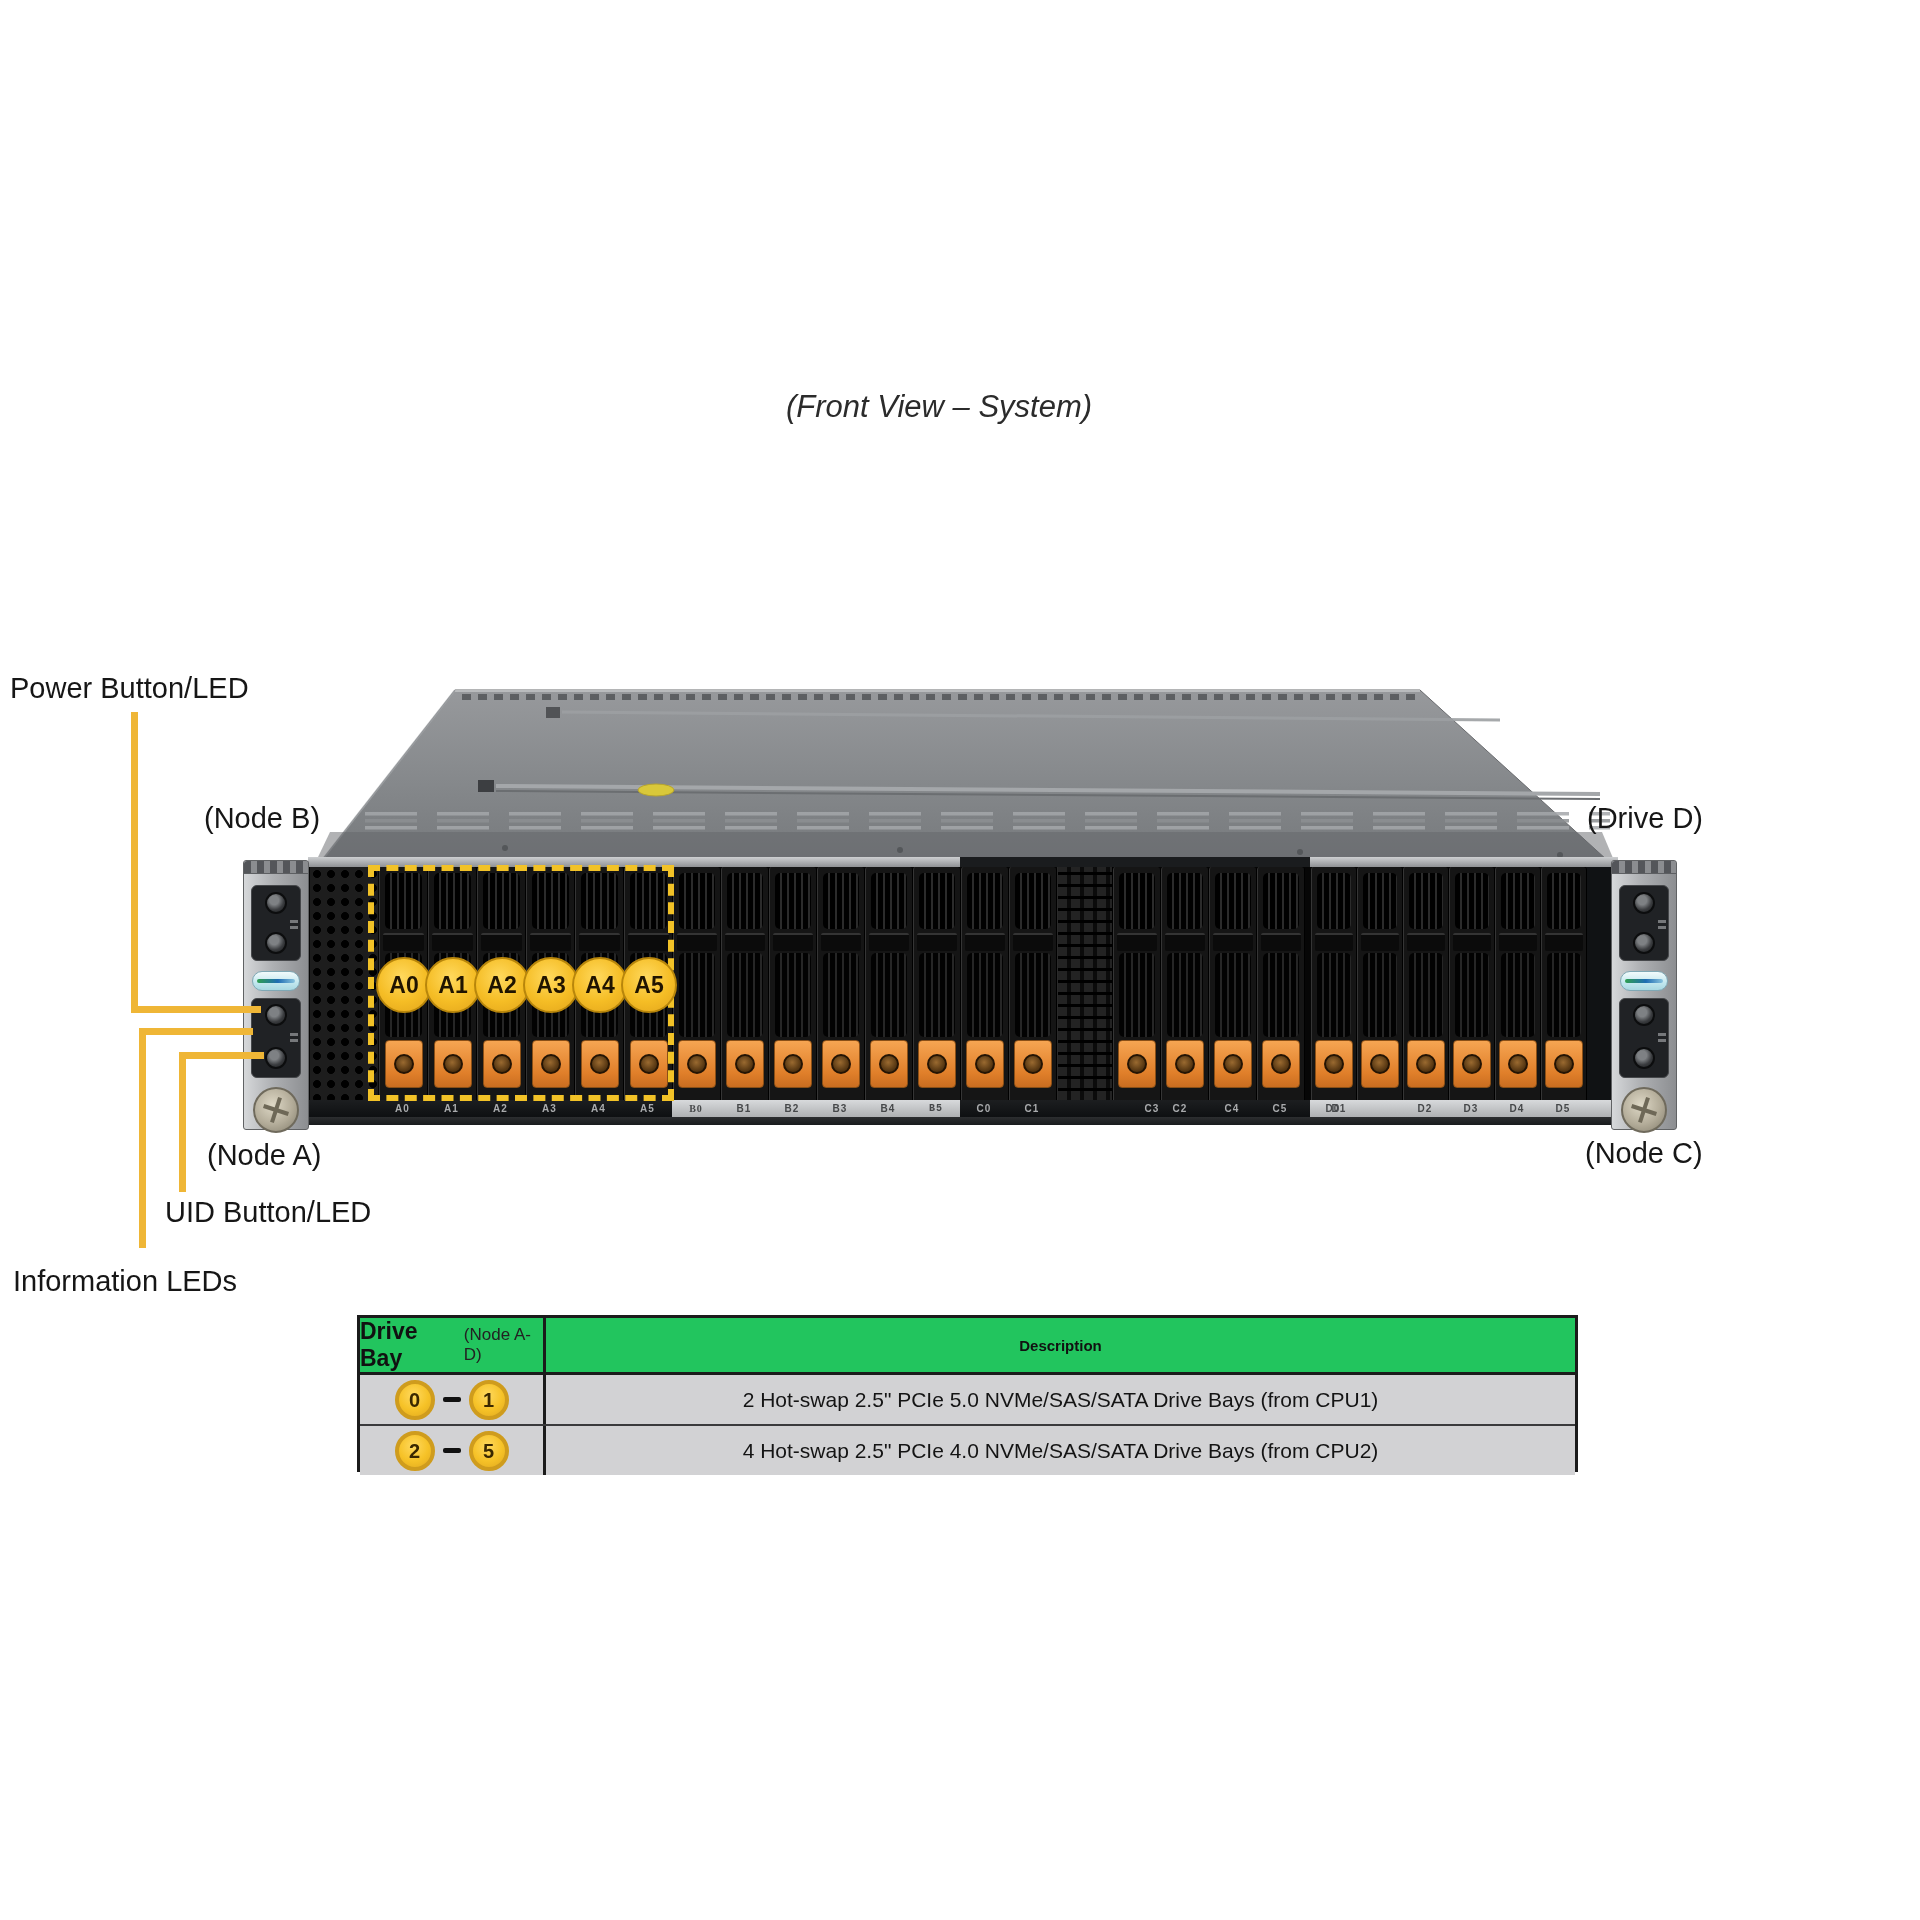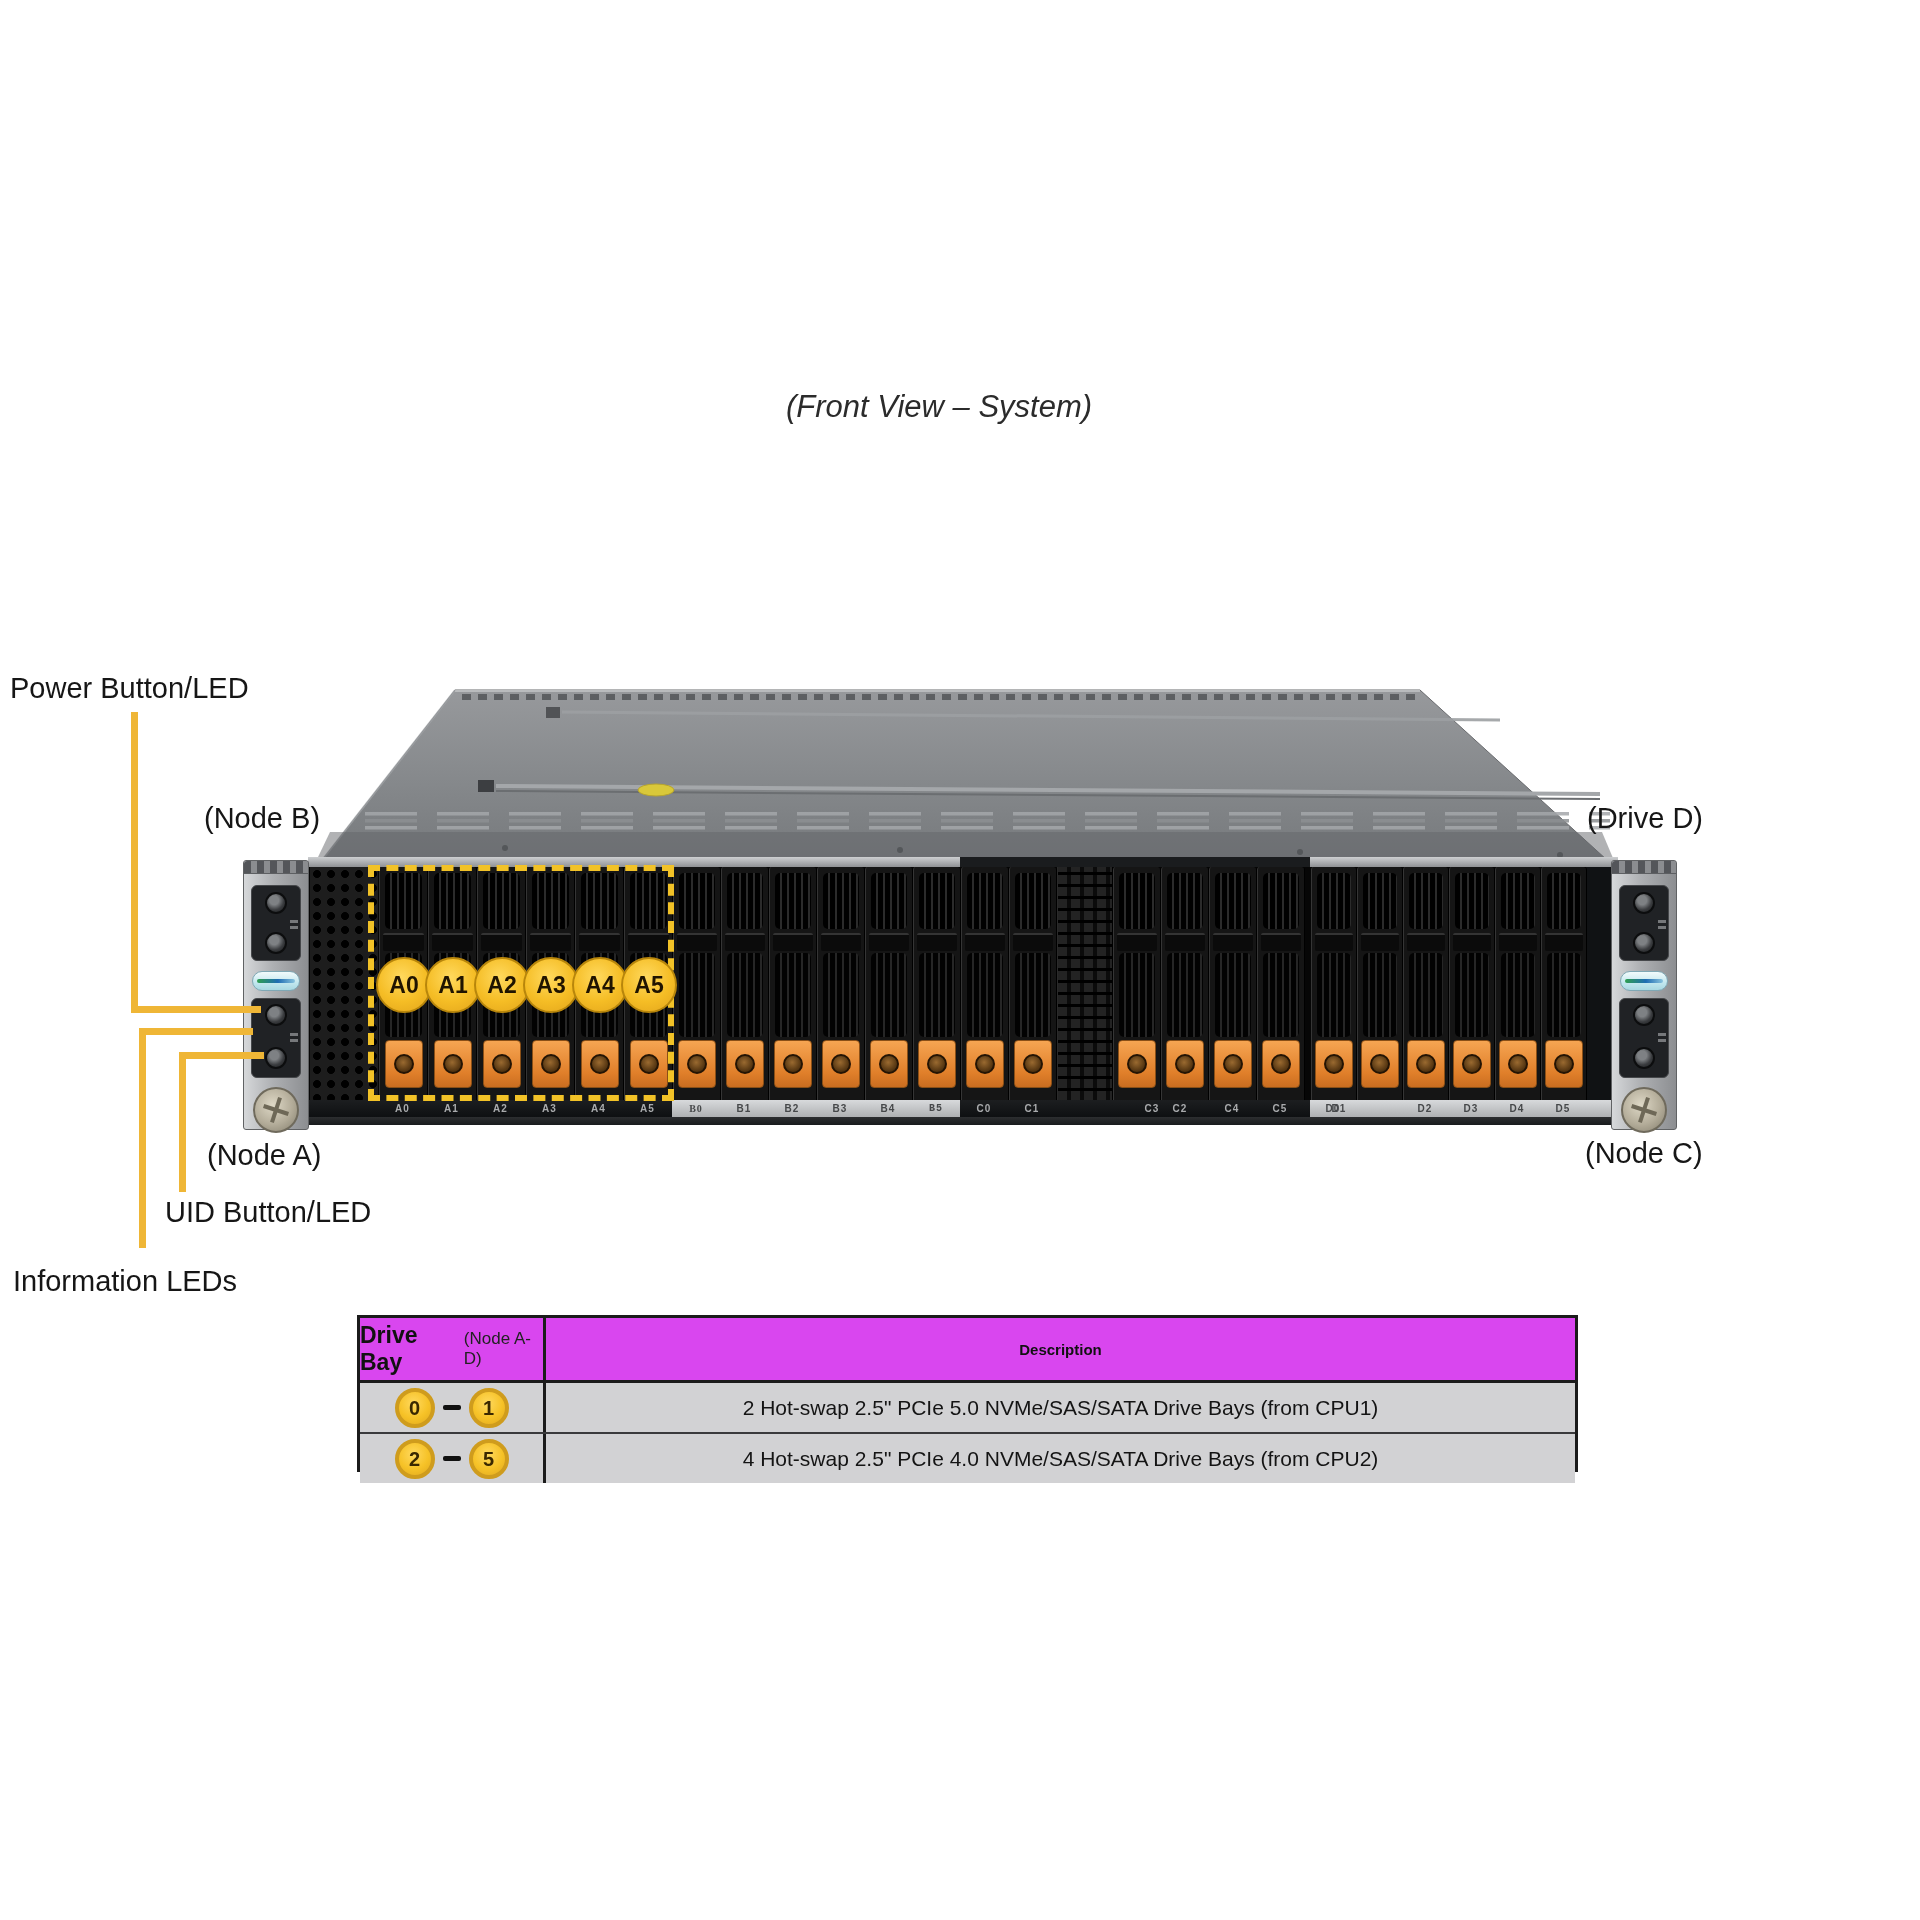--- a/index.html
+++ b/index.html
@@ -88,21 +88,21 @@
   .ear .swirl{margin:7px 4px 0;height:4px;border-radius:2px;background:linear-gradient(90deg,#2e9e4f,#1f6db3 55%,#8ac4de);}
   .ear .screwbig{position:absolute;top:226px;left:9px;width:46px;height:46px;border-radius:50%;
        background:radial-gradient(circle at 42% 38%,#ded8c6,#b3ac99 55%,#837d6c);border:2px solid #6f6a5c;box-sizing:border-box;}
   .ear .sx{position:absolute;top:19px;left:8px;width:26px;height:4px;background:#6e6857;transform:rotate(18deg);}
   .ear .sy{position:absolute;top:8px;left:19px;width:4px;height:26px;background:#6e6857;transform:rotate(18deg);}
 
   
   #dtable{position:absolute;left:357px;top:1315px;width:1221px;height:157px;box-sizing:border-box;
        border:3px solid #1b1b1b;z-index:60;background:#fff;}
   .trow{display:flex;width:100%;box-sizing:border-box;}
-  .thead{height:62px;background:#d946ef;}
+  .thead{height:54px;background:#22c55e;}
   .tr1{height:52px;background:#d2d2d4;border-top:3px solid #1b1b1b;}
   .tr2{height:51px;background:#d2d2d4;border-top:2px solid #3a3a3c;}
   .c1{width:186px;flex:0 0 186px;border-right:3px solid #1b1b1b;display:flex;align-items:center;justify-content:center;box-sizing:border-box;}
   .c2{flex:1;display:flex;align-items:center;justify-content:center;}
   .hmain{font-weight:bold;font-size:23px;color:#111;}
   .hsub{font-size:17px;color:#222;margin-left:5px;}
   .hdesc{font-weight:bold;font-size:15px;color:#111;}
   .desc{font-size:21px;color:#141414;}
   .badge{width:40px;height:40px;border-radius:50%;flex:0 0 40px;box-sizing:border-box;
        background:radial-gradient(circle at 45% 35%,#ffd95e,#f6c227 55%,#e0a81e);

